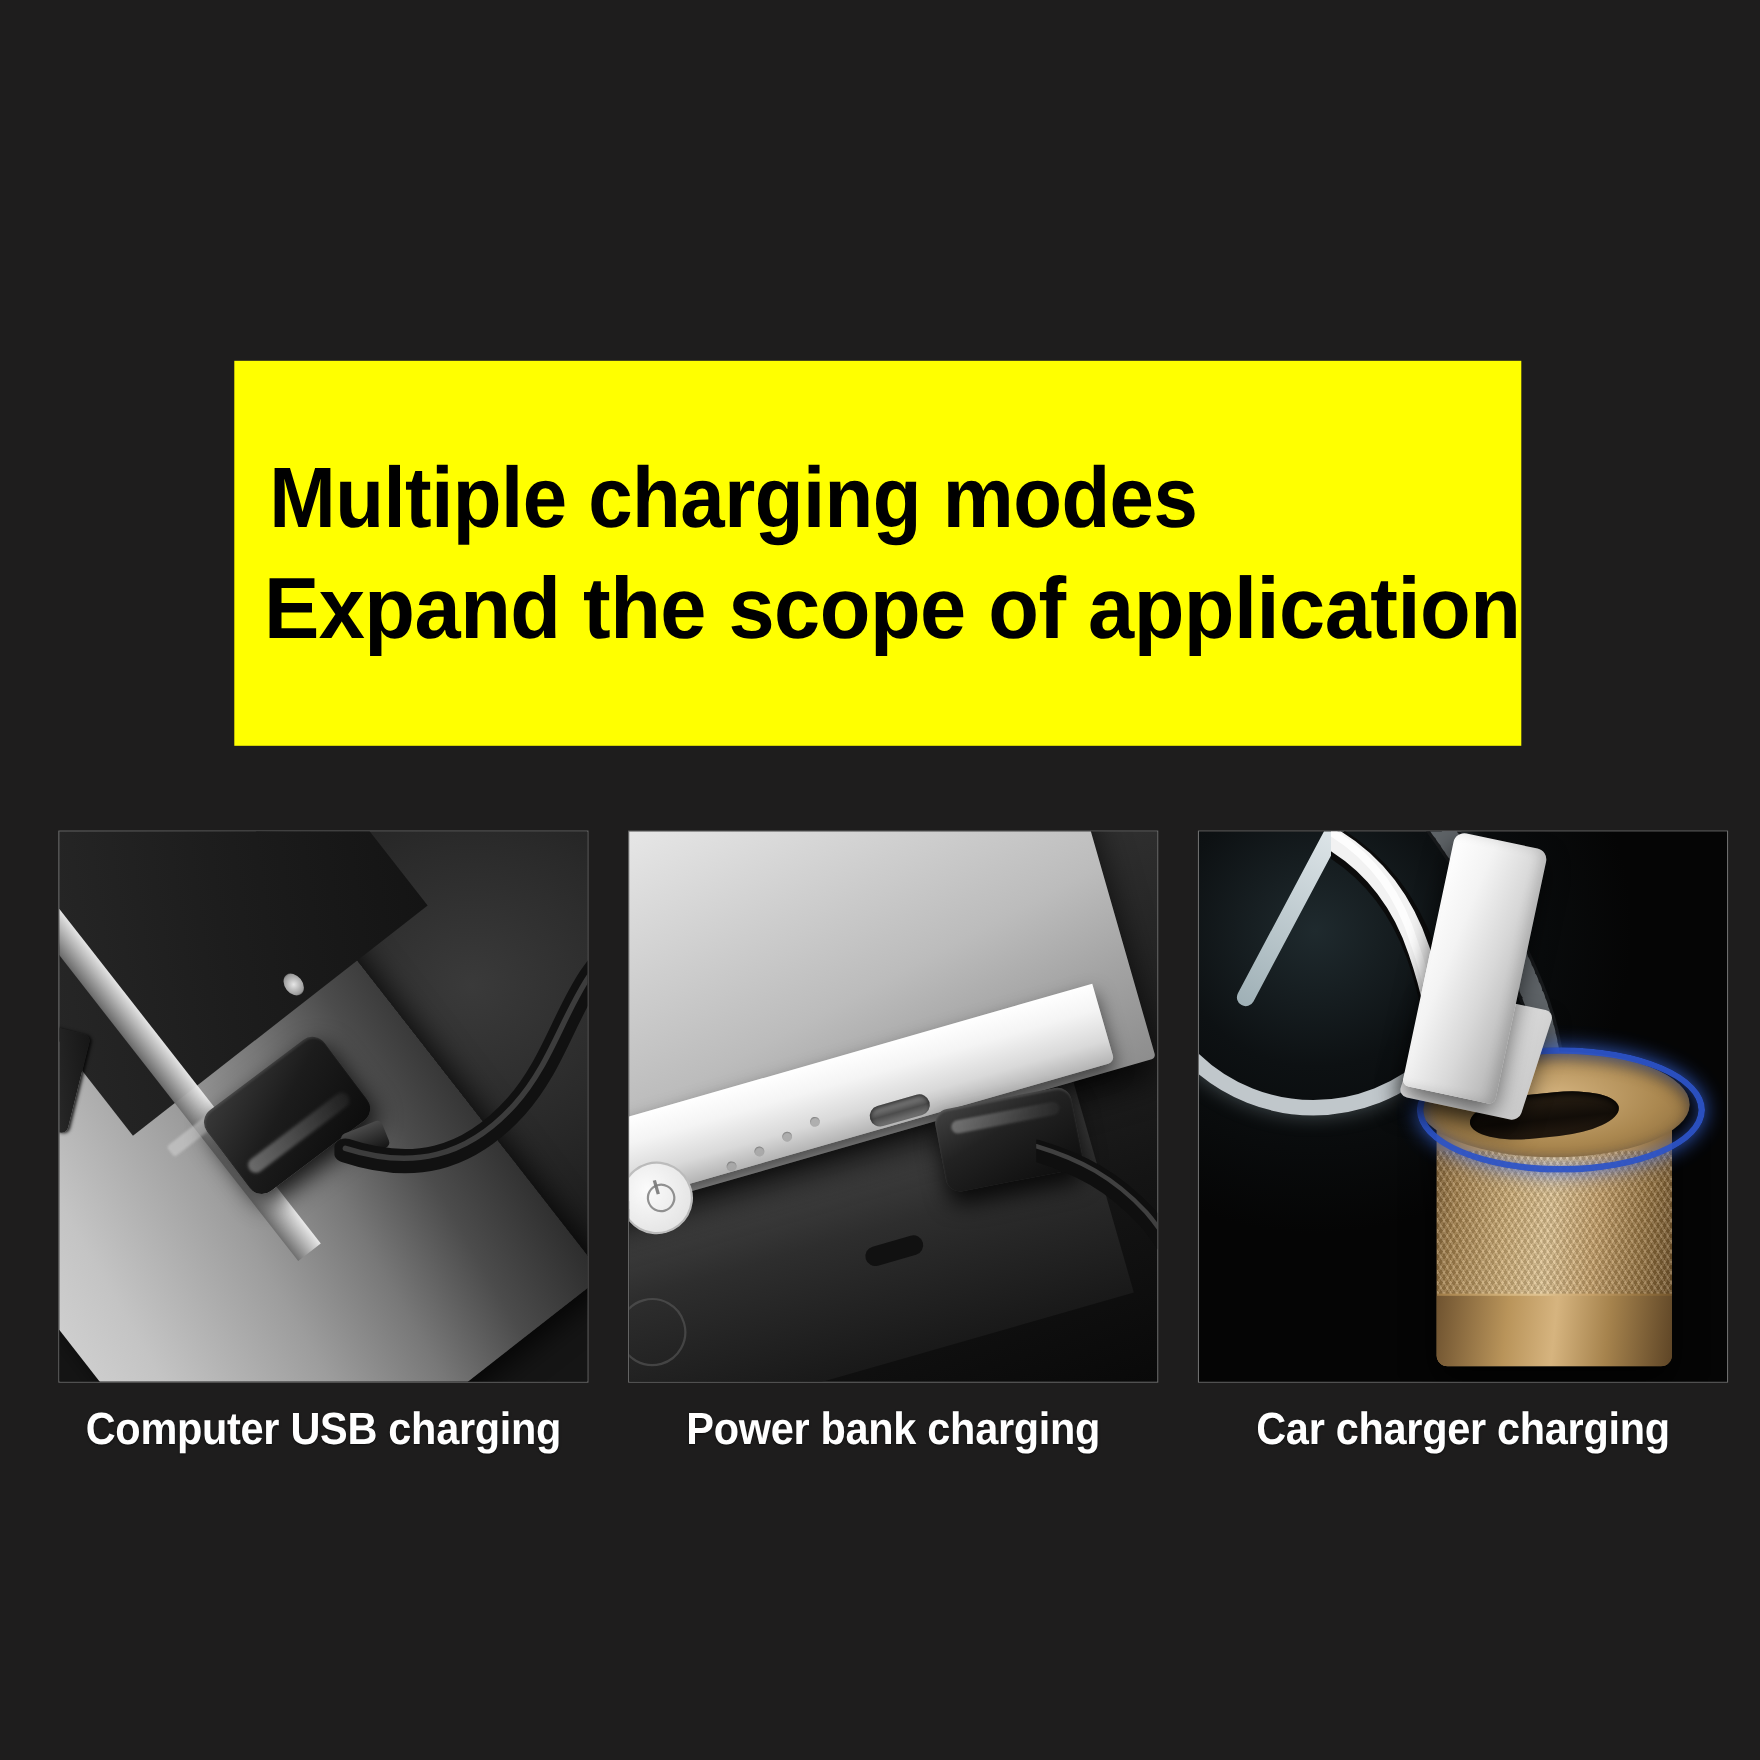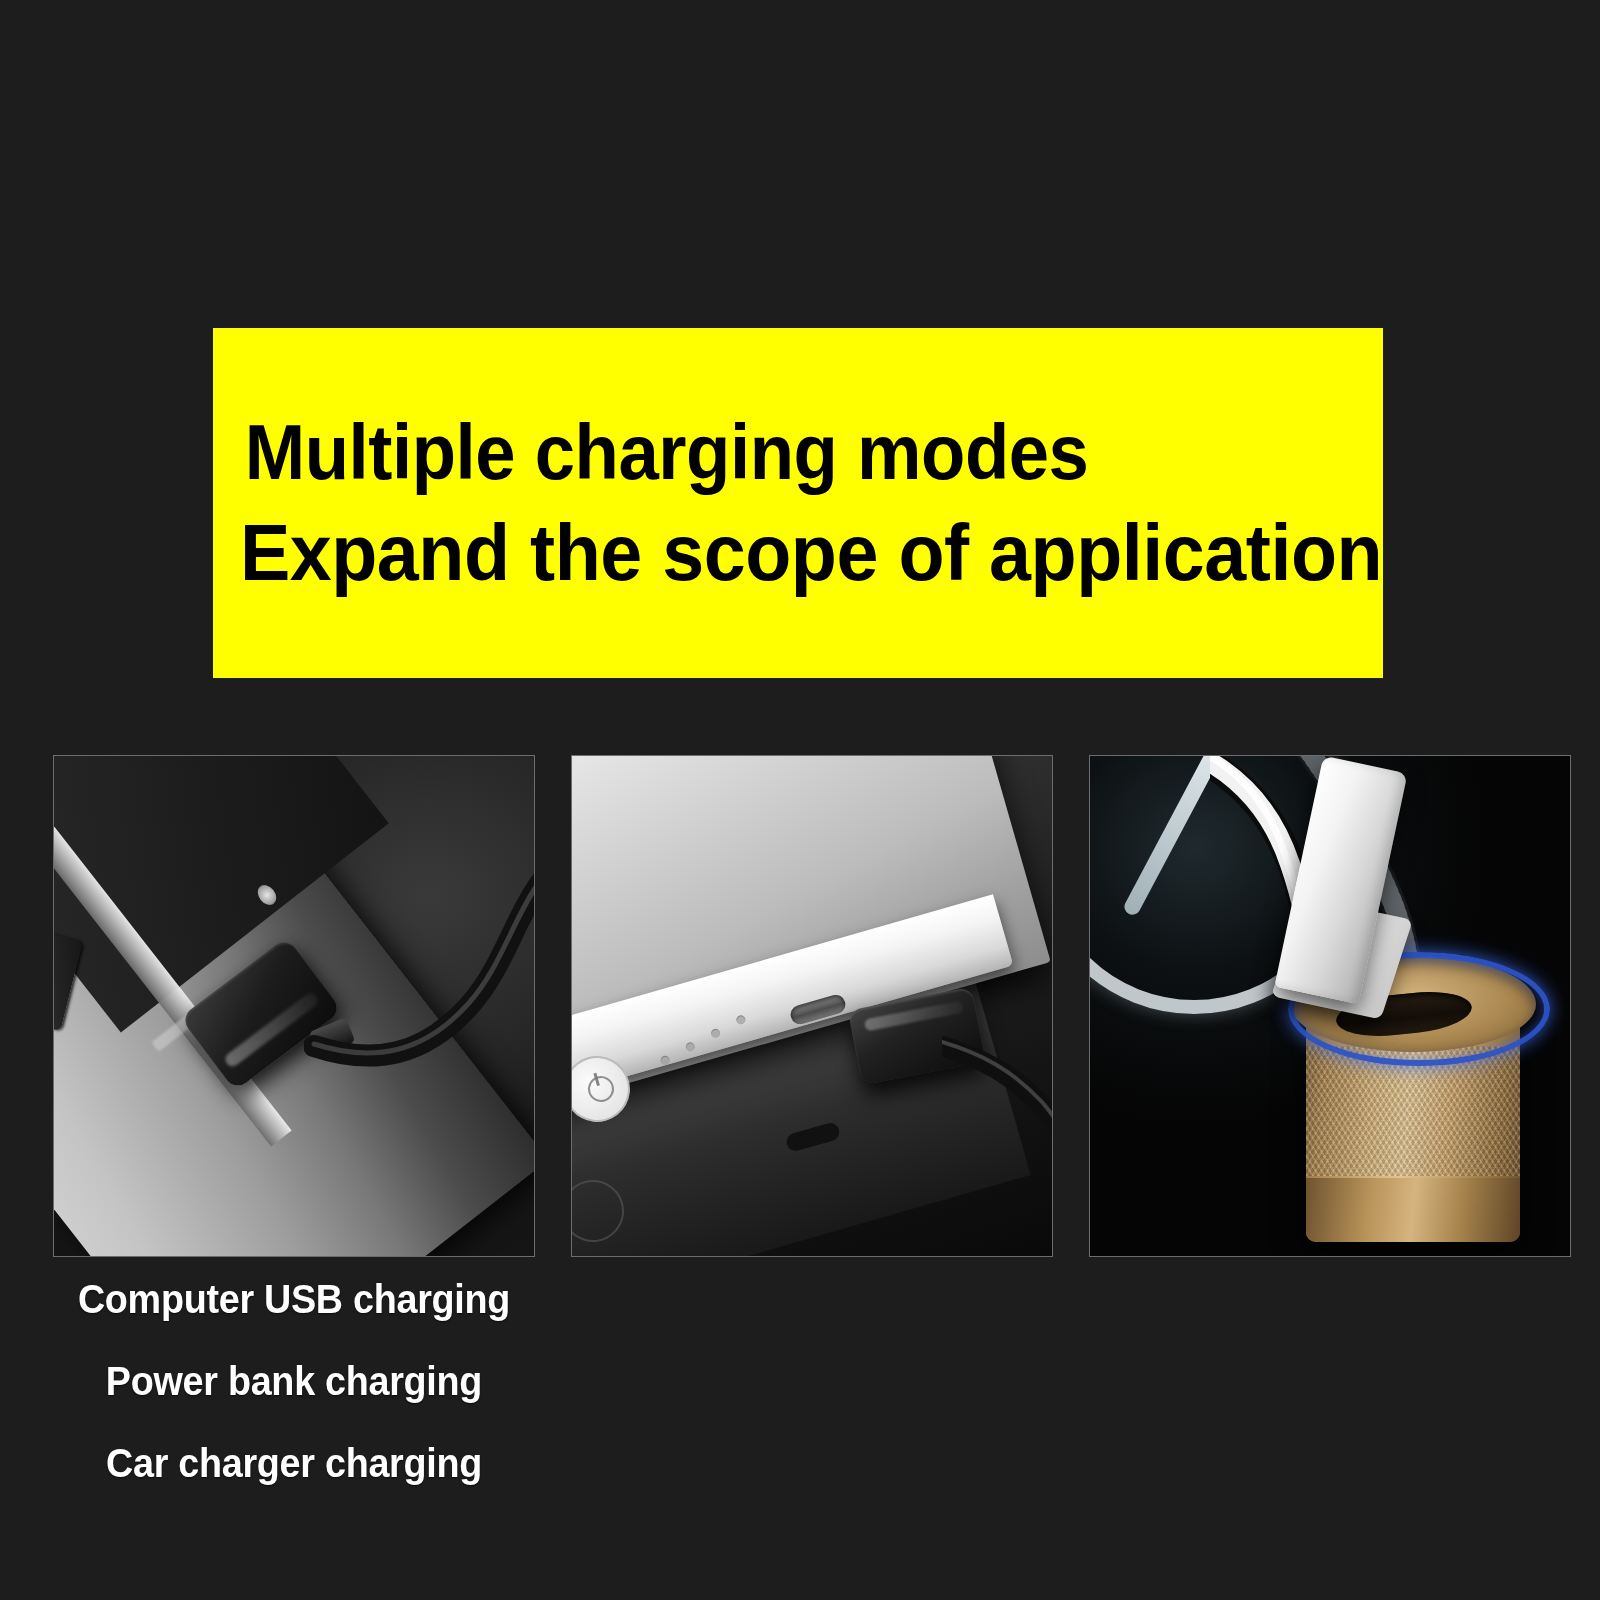--- a/index.html
+++ b/index.html
@@ -439,22 +439,21 @@
   }
 
   
   .captions {
     position: absolute;
     left: 53px;
     top: 1268px;
     width: 1518px;
     height: 62px;
     display: flex;
-    gap: 20px;
-    flex-direction: column;
+    gap: 36px;
   }
   .caption {
     width: 482px;
     text-align: center;
     color: #ffffff;
     font-family: "Liberation Sans Narrow", "Liberation Sans", sans-serif;
     font-weight: bold;
     font-size: 41px;
     line-height: 62px;
     letter-spacing: -0.3px;

